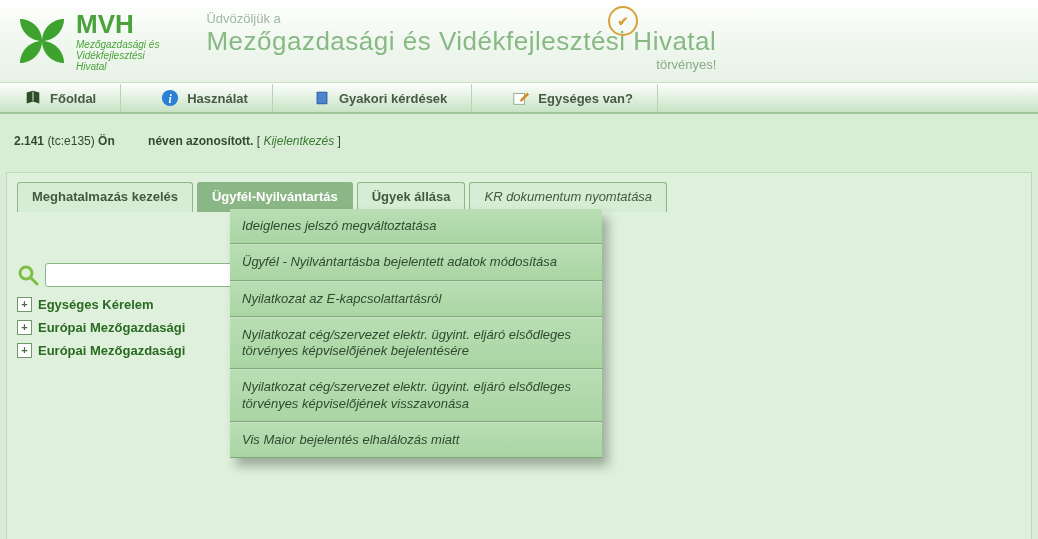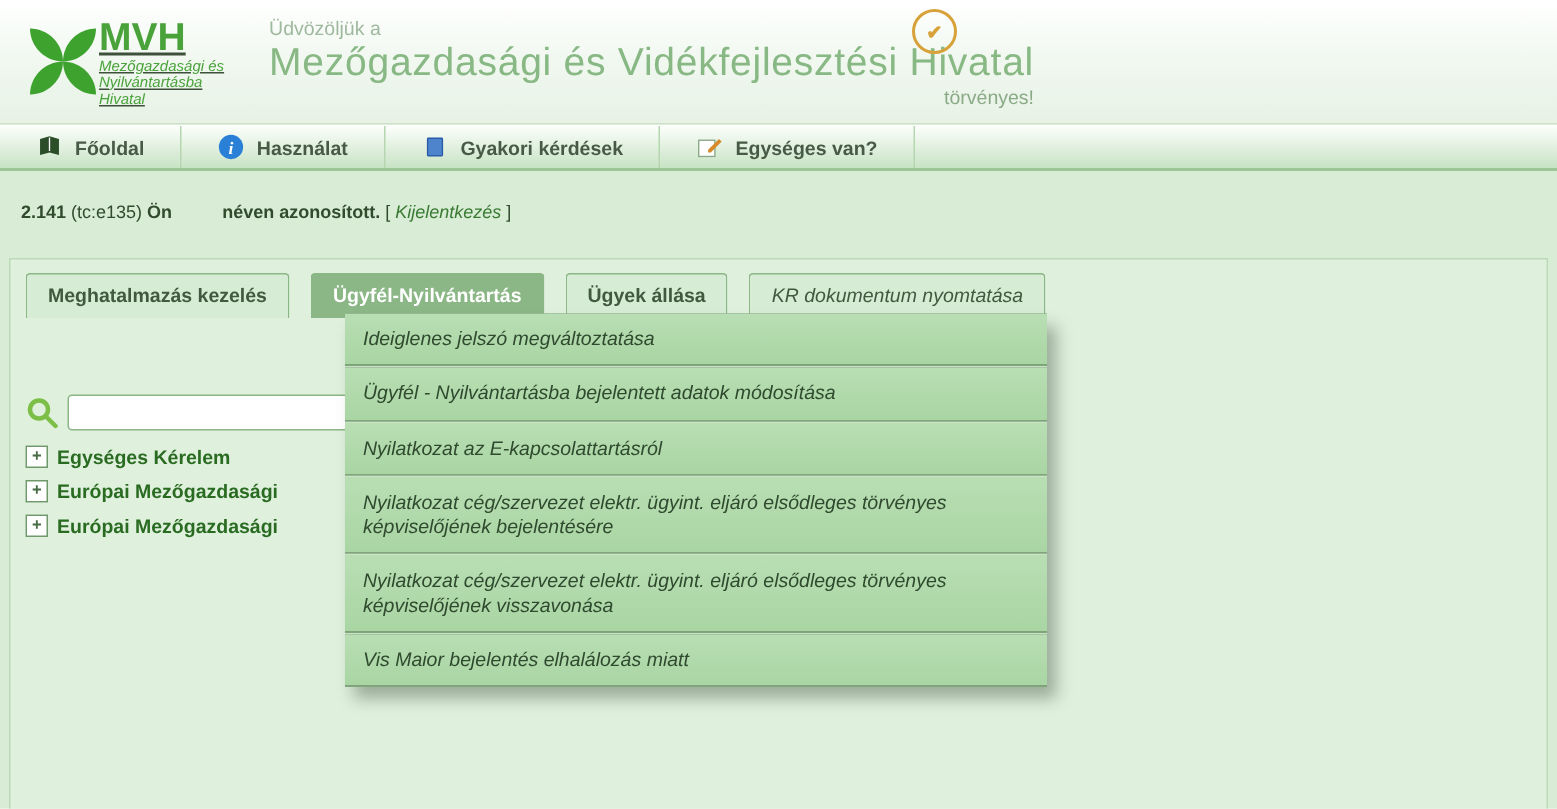--- a/index.html
+++ b/index.html
@@ -30,39 +30,40 @@
   
   .header{
     height:82px;
     display:flex;
     align-items:center;
     background:linear-gradient(#ffffff 0%, #eff7ee 55%, #e7f2e5 100%);
     border-bottom:1px solid #cbe2c7;
     padding:0 18px;
     position:relative;
   }
-  .logo{display:flex;align-items:center;text-decoration:underline;}
+  .logo{display:flex;align-items:center;gap:10px;}
   .logo-mark{width:48px;height:48px;position:relative;}
   .logo-mark svg{width:48px;height:48px;}
   .logo-text{display:flex;flex-direction:column;line-height:1.1;}
   .logo-text .big{font-size:26px;font-weight:700;color:var(--mvh-green);font-family:"Segoe UI",Arial,sans-serif;}
   .logo-text .small{font-size:10px;color:var(--mvh-green);font-style:italic;}
-  .welcome{margin-left:30px;color:#8aaa87;}
+  .welcome{margin-left:47px;color:#8aaa87;}
   .welcome .line1{color:#9fb99e;font-size:13px;}
   .welcome .line2{font-size:26px;color:#88b884;font-family:"Segoe UI Light","Segoe UI",Arial,sans-serif;letter-spacing:0.5px;}
   .welcome .line3{color:#8aaa87;font-size:13px;text-align:right;}
   .badge-sgs{position:absolute;top:6px;left:608px;width:26px;height:26px;border:2px solid #d8a23a;border-radius:50%;display:flex;align-items:center;justify-content:center;color:#d8a23a;font-weight:800;font-size:13px;}
 
   
   .toolbar{
     height:28px;
     background:linear-gradient(var(--toolbar-top),var(--toolbar-bot));
     border-top:1px solid #ffffff;
     border-bottom:2px solid #9dc598;
     display:flex;
+    gap:16px;
   }
   .toolbar .item{
     display:flex;align-items:center;gap:8px;
     padding:0 24px;
     border-right:1px solid #b5d6b0;
     font-weight:700;color:#475a45;
     cursor:pointer;
   }
   .toolbar .ico{width:18px;height:18px;display:inline-flex;align-items:center;justify-content:center;}
   .ico-book svg,.ico-info svg,.ico-book2 svg,.ico-pencil svg{width:18px;height:18px;}
@@ -81,21 +82,21 @@
     margin:4px 6px 6px 6px;
     height:420px;
     background:var(--panel-bg);
     border:1px solid #bcd9b8;
     position:relative;
     padding:8px 10px;
     box-sizing:border-box;
   }
 
   
-  .tabs{display:flex;gap:14px;margin-top:0;}
+  .tabs{display:flex;gap:4px;margin-top:0;}
   .tab{
     padding:6px 14px 8px 14px;
     font-weight:700;color:#415a3f;
     background:var(--tab-inactive);
     border:1px solid var(--border);
     border-bottom:none;
     border-radius:3px 3px 0 0;
     position:relative;top:1px;
     cursor:pointer;
     font-size:13px;
@@ -103,21 +104,21 @@
   .tab.active{
     background:var(--tab-active);
     color:#ffffff;
   }
   .tab.last{font-style:italic;font-weight:400;}
 
   
   .dropdown{
     position:absolute;
     left:223px;top:36px;
-    width:468px;
+    width:372px;
     background:#4f6b4d;
     box-shadow:6px 8px 10px rgba(30,50,30,0.35);
     z-index:20;
   }
   .dropdown .mi{
     background:linear-gradient(#b9deb4,#a9d5a3);
     color:#2f4a2e;
     padding:9px 12px;
     border-top:1px solid #c9e3c5;
     border-bottom:1px solid #80a67c;
@@ -163,21 +164,21 @@
           <path d="M24 24 C24 12 14 2 2 2 C2 14 12 24 24 24 Z"></path>
           <path d="M24 24 C36 24 46 14 46 2 C34 2 24 12 24 24 Z"></path>
           <path d="M24 24 C24 36 34 46 46 46 C46 34 36 24 24 24 Z"></path>
           <path d="M24 24 C12 24 2 34 2 46 C14 46 24 36 24 24 Z"></path>
         </g>
       </svg>
     </span>
     <span class="logo-text">
       <span class="big">MVH</span>
       <span class="small">Mezőgazdasági és</span>
-      <span class="small">Nyilvántartásba</span>
+      <span class="small">Vidékfejlesztési</span>
       <span class="small">Hivatal</span>
     </span>
   </div>
   <div class="welcome">
     <div class="line1">Üdvözöljük a</div>
     <div class="line2">Mezőgazdasági és Vidékfejlesztési Hivatal</div>
     <div class="line3">törvényes!</div>
   </div>
   <div class="badge-sgs">✔</div>
 </div>

